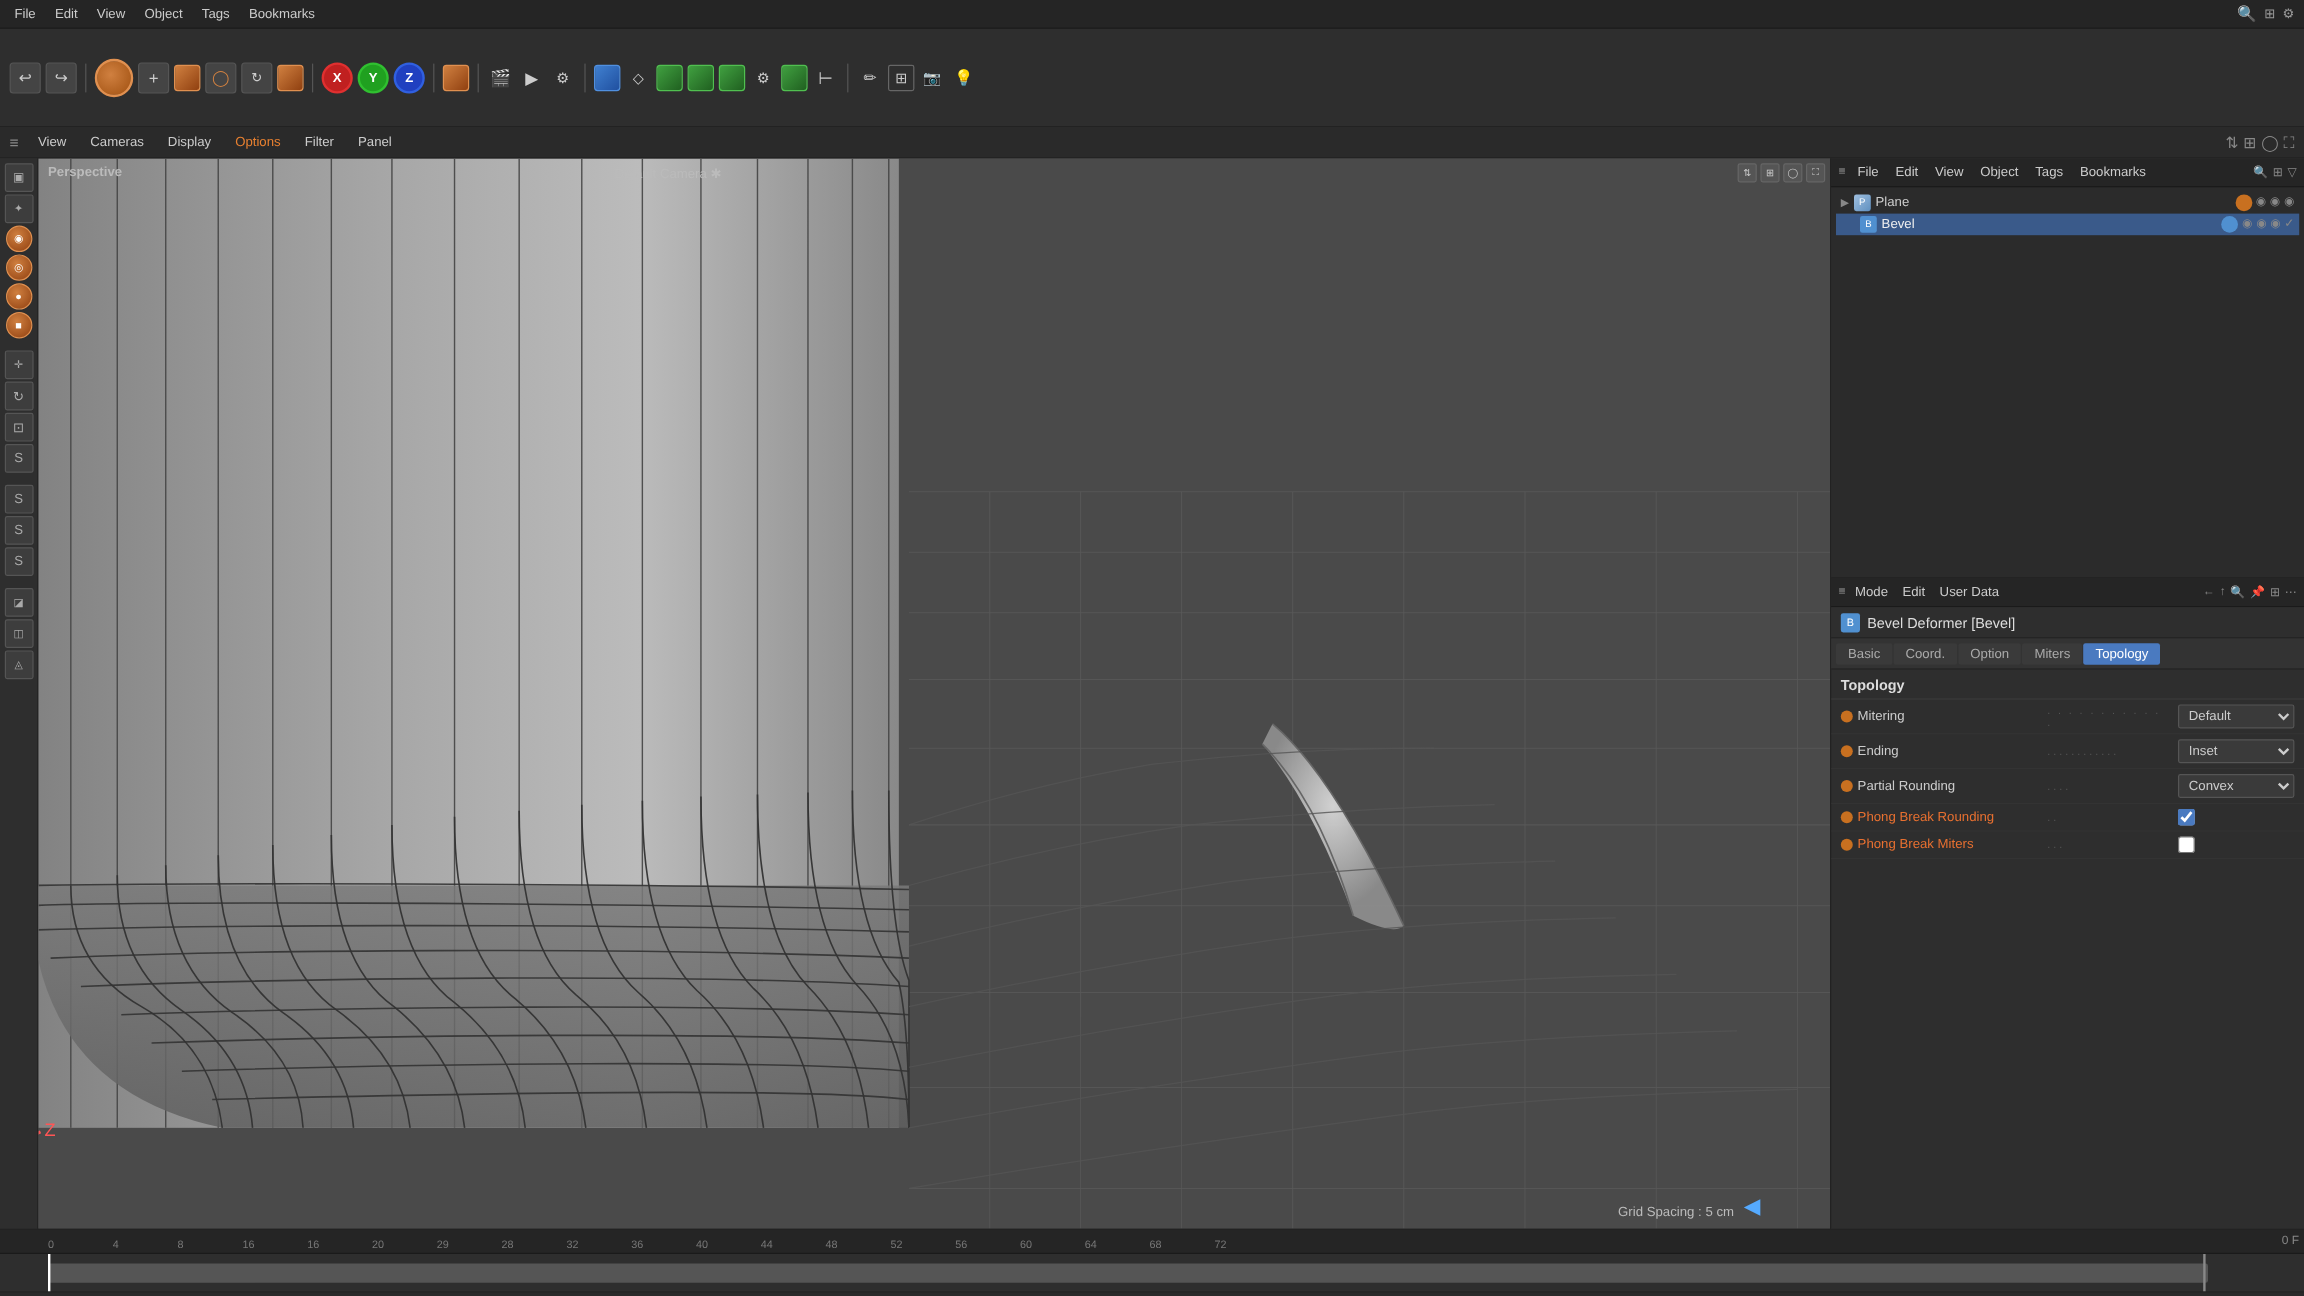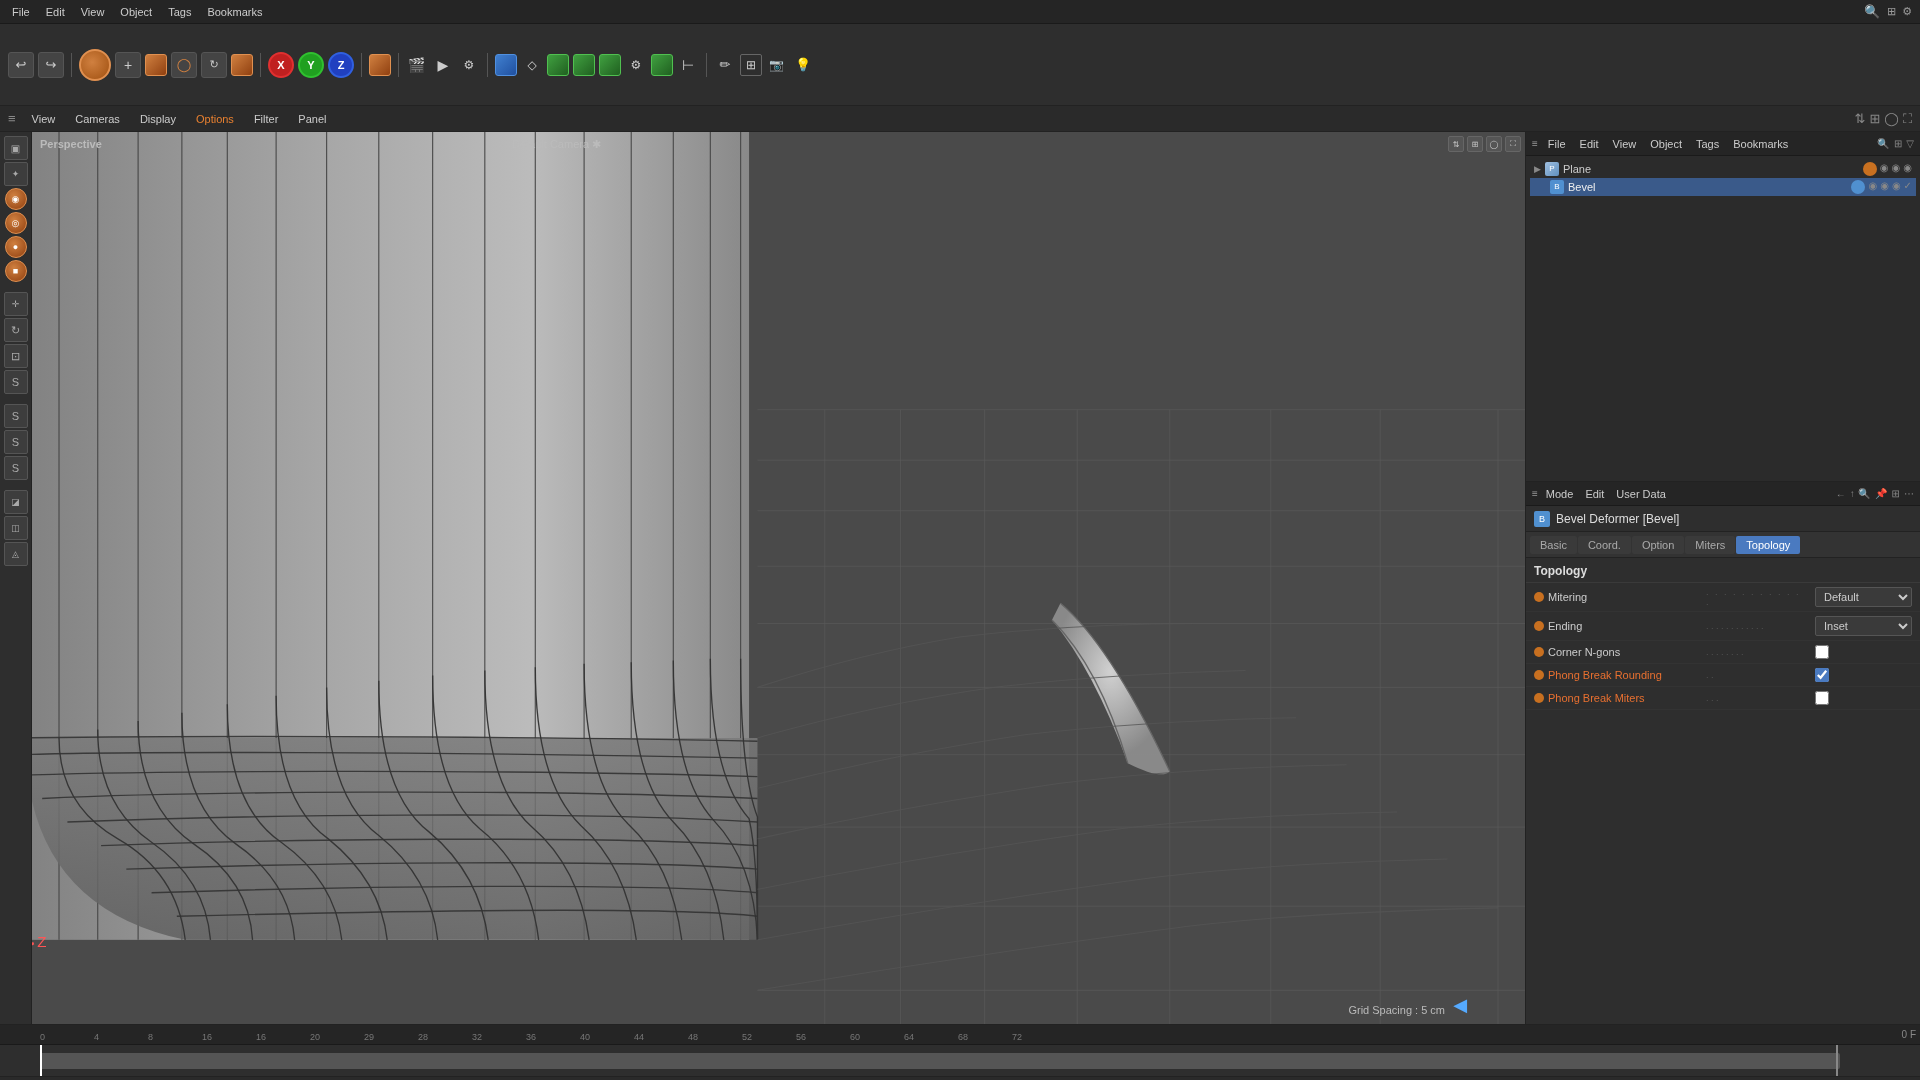--- a/index.html
+++ b/index.html
@@ -806,33 +806,37 @@
         </div>
         <div class="props-control">
           <select class="props-select">
             <option>Inset</option>
             <option>None</option>
             <option>Flat</option>
           </select>
         </div>
       </div>
 
-
       <div class="props-row">
         <div class="props-row-label">
           <span class="props-dot"></span>
-          <span>Corner N-gons</span>
+          <span>Partial Rounding</span>
         </div>
         <div class="props-dots">
-          <span>. . . . . . . .</span>
+          <span>. . . .</span>
         </div>
         <div class="props-control">
-          <input type="checkbox" class="props-checkbox" style="">
+          <select class="props-select">
+            <option>Convex</option>
+            <option>None</option>
+            <option>Concave</option>
+          </select>
         </div>
       </div>
+
 
 
       <div class="props-row">
         <div class="props-row-label">
           <span class="props-dot"></span>
           <span class="props-phong-label">Phong Break Rounding</span>
         </div>
         <div class="props-dots">
           <span>. .</span>
         </div>

